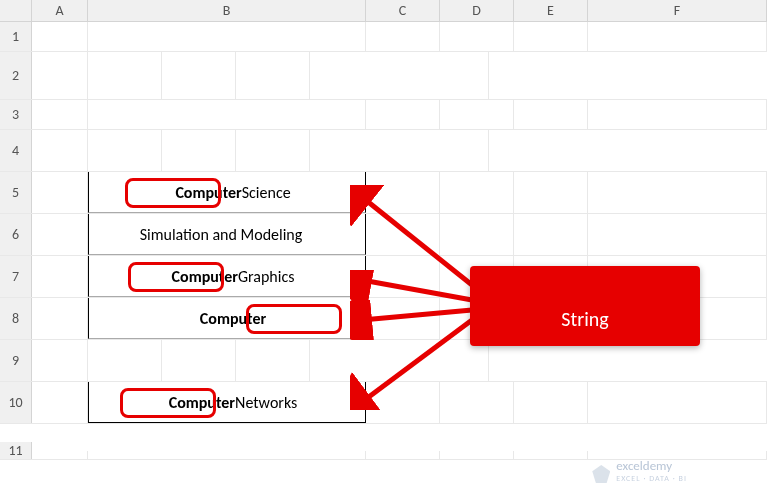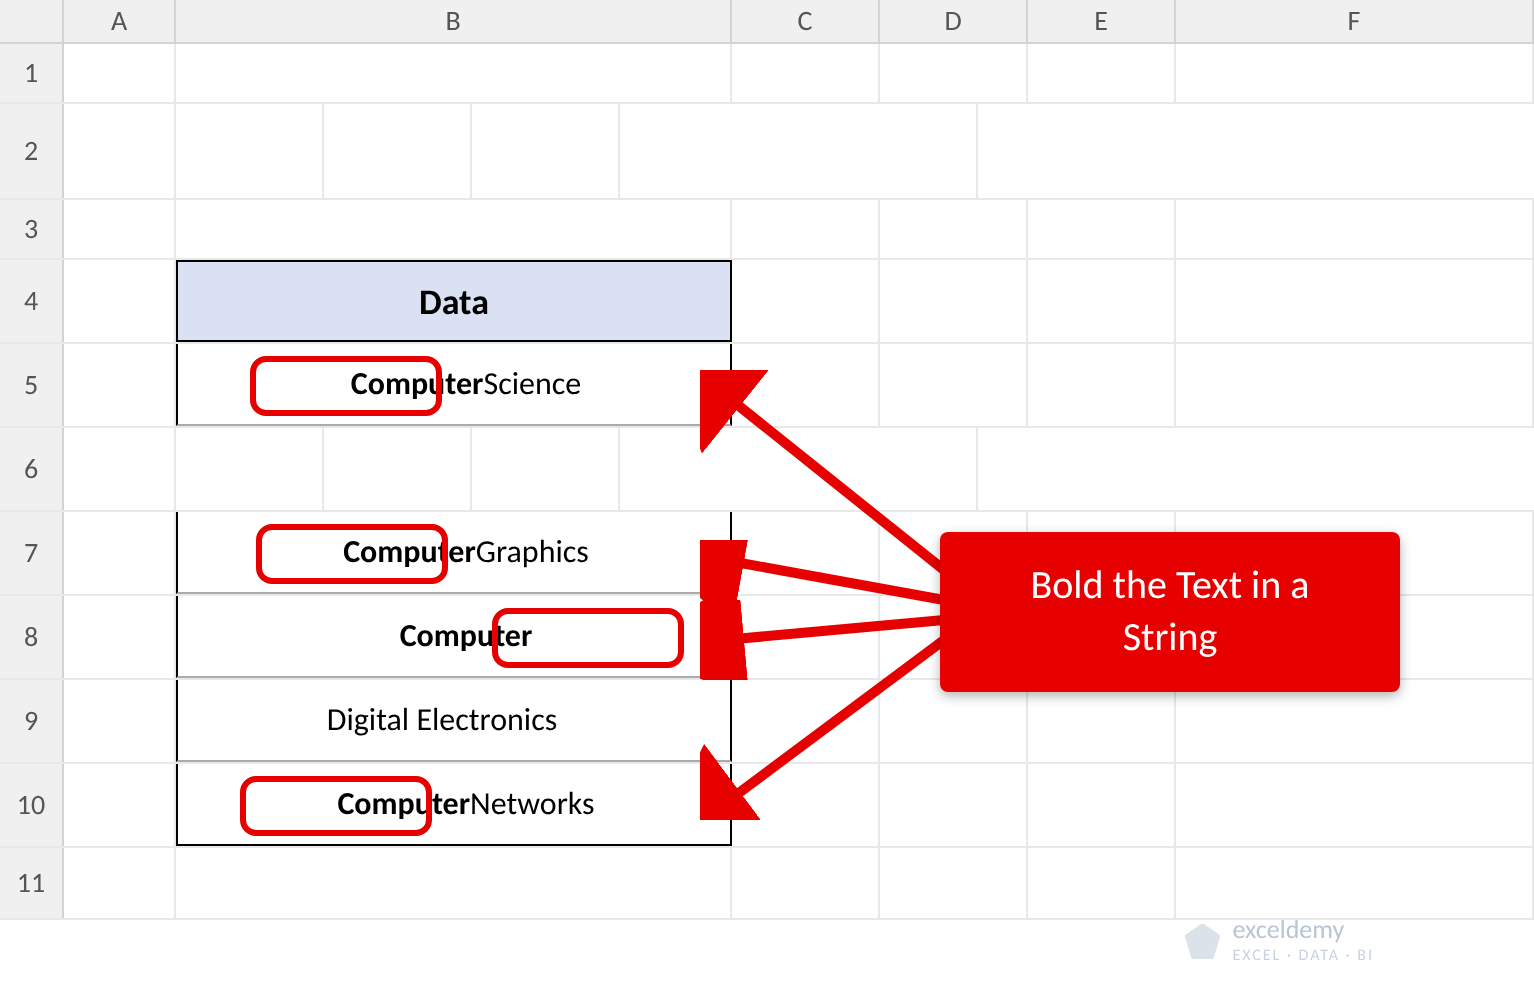--- a/index.html
+++ b/index.html
@@ -60,21 +60,21 @@
       padding: 4px 6px;
       font-size: 15px;
       display: flex;
       align-items: center;
     }
     .r1 { height: 30px; }
     .r2 { height: 48px; }
     .r3 { height: 30px; }
     .r4 { height: 42px; }
     .r5, .r6, .r7, .r8, .r9, .r10 { height: 42px; }
-    .r11 { height: 36px; }
+    .r11 { height: 36px; align-items: flex-end; }
     .title-cell {
       font-weight: bold;
       font-size: 19px;
       color: #000;
       background: linear-gradient(to bottom, #fff 0%, #fff 80%, #c5d9f1 80%, #c5d9f1 100%);
       justify-content: flex-start;
       padding-left: 12px;
     }
     .data-header {
       background: #d9e1f2;
@@ -124,21 +124,21 @@
       position: absolute;
       pointer-events: none;
     }
     .watermark {
       position: absolute;
       bottom: 20px;
       right: 80px;
       font-size: 13px;
       color: #b8c5d6;
       display: flex;
-      align-items: center;
+      align-items: flex-end;
       gap: 6px;
     }
     .watermark-icon {
       width: 18px;
       height: 18px;
       background: #b8c5d6;
       clip-path: polygon(50% 0%, 100% 35%, 80% 100%, 20% 100%, 0% 35%);
       opacity: 0.5;
     }
     .watermark-sub {
@@ -187,21 +187,20 @@
     <div class="cell col-B"></div>
     <div class="cell col-C"></div>
     <div class="cell col-D"></div>
     <div class="cell col-E"></div>
     <div class="cell col-F"></div>
   </div>
 
   <div class="row r4">
     <div class="row-header">4</div>
     <div class="cell col-A"></div>
-    <div class="cell col-B data-header">Data</div>
     <div class="cell col-C"></div>
     <div class="cell col-D"></div>
     <div class="cell col-E"></div>
     <div class="cell col-F"></div>
   </div>
 
   <div class="row r5">
     <div class="row-header">5</div>
     <div class="cell col-A"></div>
     <div class="cell col-B data-cell">
@@ -211,20 +210,25 @@
     </div>
     <div class="cell col-C"></div>
     <div class="cell col-D"></div>
     <div class="cell col-E"></div>
     <div class="cell col-F"></div>
   </div>
 
   <div class="row r6">
     <div class="row-header">6</div>
     <div class="cell col-A"></div>
+    <div class="cell col-B data-cell">
+      <span>Simulation and Modeling</span>
+        <span class="bold-word"></span>
+        <span></span>
+    </div>
     <div class="cell col-C"></div>
     <div class="cell col-D"></div>
     <div class="cell col-E"></div>
     <div class="cell col-F"></div>
   </div>
 
   <div class="row r7">
     <div class="row-header">7</div>
     <div class="cell col-A"></div>
     <div class="cell col-B data-cell">
@@ -247,25 +251,20 @@
     </div>
     <div class="cell col-C"></div>
     <div class="cell col-D"></div>
     <div class="cell col-E"></div>
     <div class="cell col-F"></div>
   </div>
 
   <div class="row r9">
     <div class="row-header">9</div>
     <div class="cell col-A"></div>
-    <div class="cell col-B data-cell">
-      <span>Digital Electronics</span>
-        <span class="bold-word"></span>
-        <span></span>
-    </div>
     <div class="cell col-C"></div>
     <div class="cell col-D"></div>
     <div class="cell col-E"></div>
     <div class="cell col-F"></div>
   </div>
 
   <div class="row r10 data-row-last">
     <div class="row-header">10</div>
     <div class="cell col-A"></div>
     <div class="cell col-B data-cell">
@@ -322,21 +321,21 @@
 <svg class="arrow" style="left:350px; top:310px; width:130px; height:100px;">
   <defs>
       <marker id="ah3" markerWidth="12" markerHeight="12" refX="2" refY="6" orient="auto">
         <polygon points="0,0 12,6 0,12" fill="#e60000"></polygon>
       </marker>
     </defs>
   <line x1="122" y1="10" x2="12" y2="92" stroke="#e60000" stroke-width="5" marker-end="url(#ah3)"></line>
 </svg>
 
 <div class="callout" style="left:470px; top:266px; width:230px;">
-  <span>Bold the Text in a</span><br>
+  <br>
   <span>String</span>
 </div>
 
 <div class="watermark">
   <div class="watermark-icon"></div>
   <div>
     <span>exceldemy</span>
     <span class="watermark-sub">EXCEL · DATA · BI</span>
   </div>
 </div>

